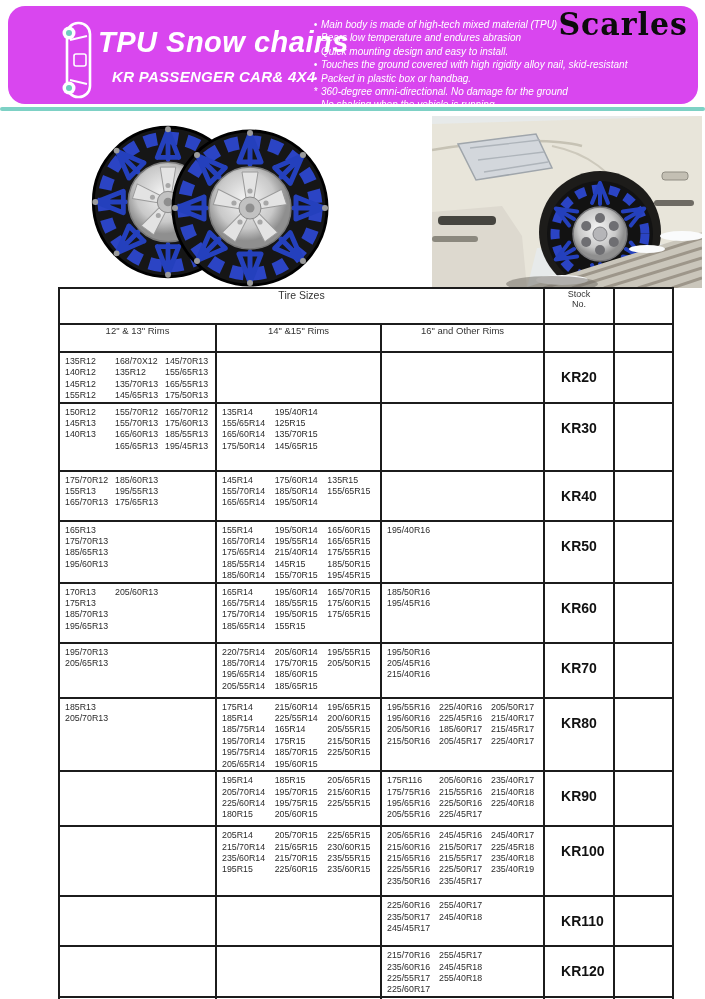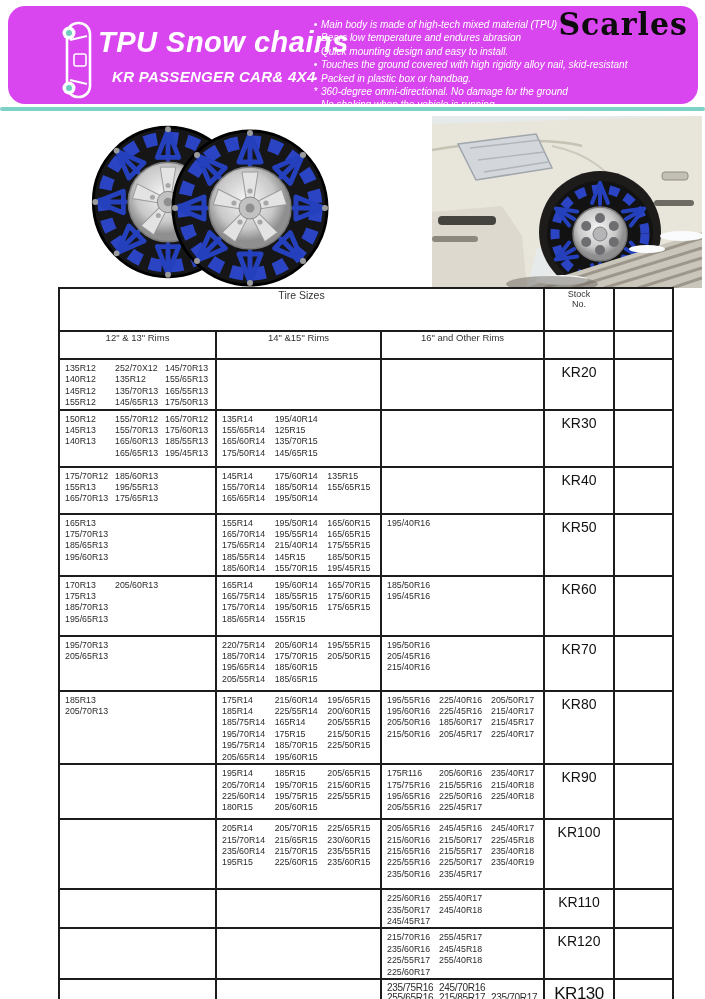--- a/index.html
+++ b/index.html
@@ -26,29 +26,29 @@
     letter-spacing:1px; transform:scaleY(1.08); }
 
   
   .photo-tires { position:absolute; left:80px; top:116px; }
   .photo-car   { position:absolute; left:432px; top:116px; }
 
   
   table.sheet { position:absolute; left:58px; top:287px; border-collapse:collapse;
     table-layout:fixed; width:614px; }
   table.sheet td { border:2px solid #1c1c1c; vertical-align:top; overflow:hidden; }
-  td.th-title { text-align:center; vertical-align:middle; font-size:10.5px; color:#333; height:43px;border-radius:10px; }
+  td.th-title { text-align:center; vertical-align:middle; font-size:10.5px; color:#333; height:36px;border-radius:10px; }
   td.th-stock { text-align:center; vertical-align:middle; font-size:9px; color:#333; line-height:10px; }
   td.th-rim   { text-align:center; vertical-align:middle; font-size:9.5px; color:#333; height:28px; }
   td.tire-cell { padding:3px 0 0 5px; }
   .cell { display:flex; }
   .mc { flex:1; min-width:0; }
   .ln { font-size:8.8px; line-height:11.4px; color:#2b2b2b; white-space:nowrap; }
-  td.stock-cell { text-align:center; vertical-align:middle; font-weight:normal;
-    font-size:14px; color:#111; padding:4px; }
+  td.stock-cell { text-align:center; vertical-align:middle; font-weight:bold;
+    font-size:14px; color:#111; padding:16px; }
   td.other-cell { text-align:center; vertical-align:middle; font-size:11px; color:#222; padding:0; }
   tr.condensed .ln { font-size:10px; line-height:10.5px; letter-spacing:-0.3px; }
   tr.condensed td.stock-cell { font-size:17px; letter-spacing:-0.5px; }
 </style>
 </head>
 <body>
 
 <div class="header-band">
   <svg class="car-glyph" width="36" height="84" viewBox="0 0 36 84">
     <rect x="7" y="5" width="23" height="74" rx="11" fill="none" stroke="#ffffff" stroke-width="2.6"></rect>
@@ -234,21 +234,21 @@
   <tr style="height: 46px;">
         <td class="tire-cell">
           <div class="cell">
             <div class="mc">
               <div class="ln">135R12</div>
               <div class="ln">140R12</div>
               <div class="ln">145R12</div>
               <div class="ln">155R12</div>
             </div>
             <div class="mc">
-              <div class="ln">252/70X12</div>
+              <div class="ln">168/70X12</div>
               <div class="ln">135R12</div>
               <div class="ln">135/70R13</div>
               <div class="ln">145/65R13</div>
             </div>
             <div class="mc">
               <div class="ln">145/70R13</div>
               <div class="ln">155/65R13</div>
               <div class="ln">165/55R13</div>
               <div class="ln">175/50R13</div>
             </div>
@@ -264,21 +264,21 @@
         <td class="tire-cell">
           <div class="cell">
             <div class="mc"></div>
             <div class="mc"></div>
             <div class="mc"></div>
           </div>
         </td>
         <td class="stock-cell">KR20</td>
         <td class="other-cell"></td>
       </tr>
-      <tr style="height: 57px;">
+      <tr style="height: 68px;">
         <td class="tire-cell">
           <div class="cell">
             <div class="mc">
               <div class="ln">150R12</div>
               <div class="ln">145R13</div>
               <div class="ln">140R13</div>
             </div>
             <div class="mc">
               <div class="ln">155/70R12</div>
               <div class="ln">155/70R13</div>

